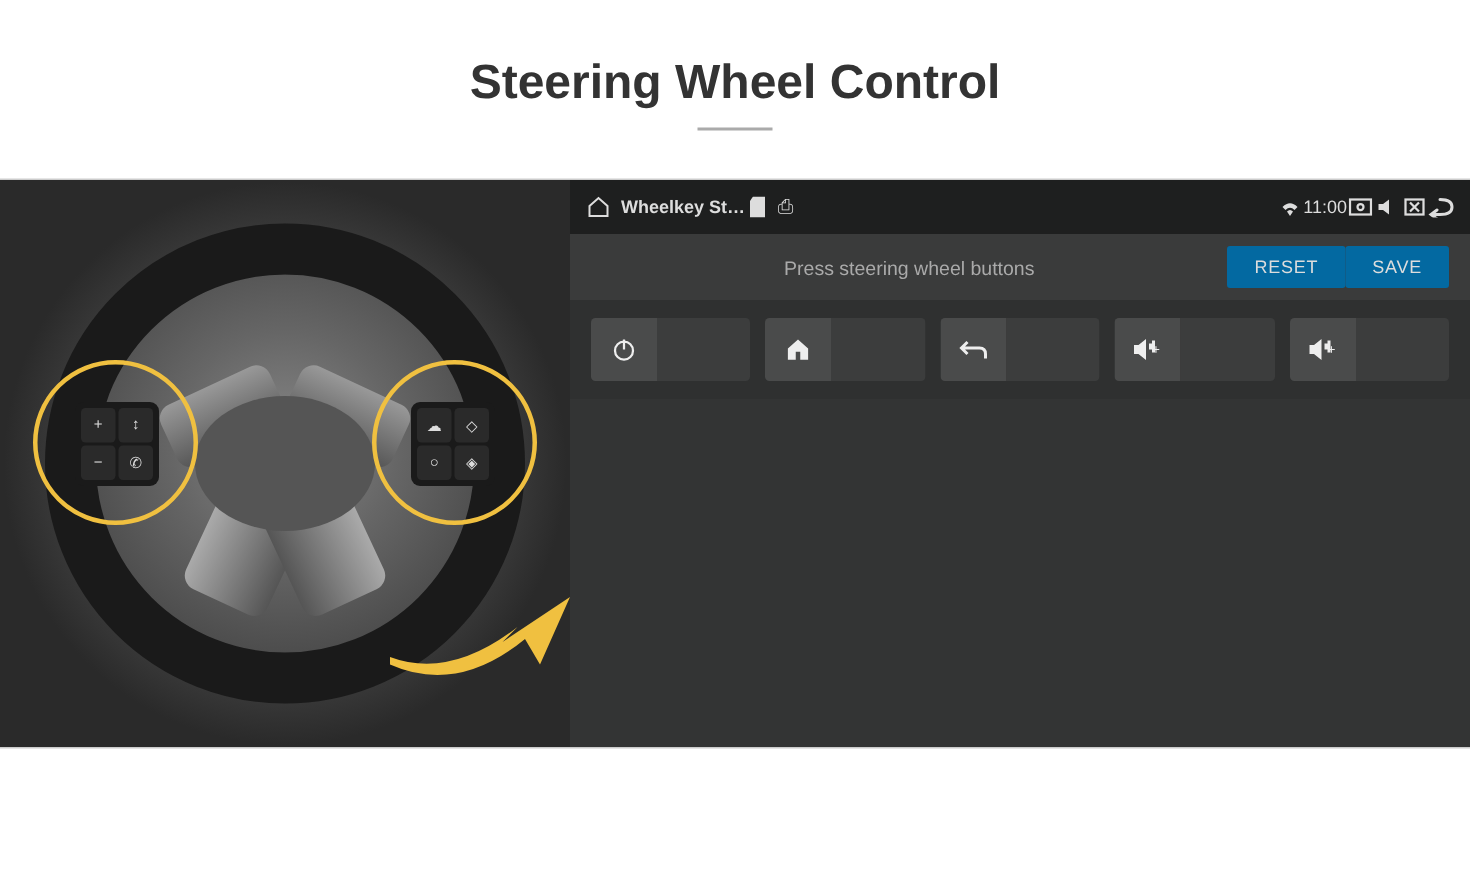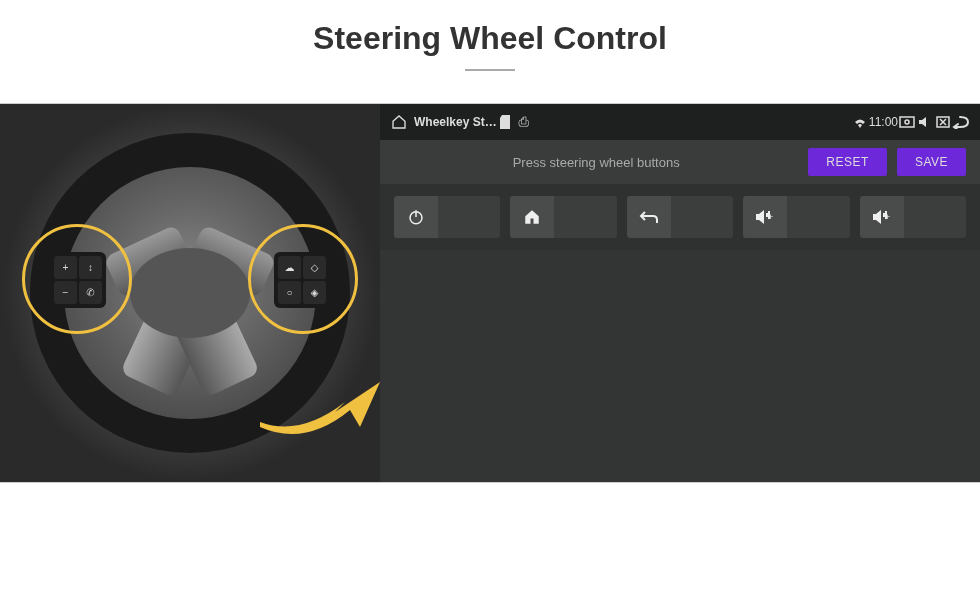--- a/index.html
+++ b/index.html
@@ -5,21 +5,21 @@
 * { margin: 0; padding: 0; box-sizing: border-box; }
 body {
   width: 980px;
   height: 591px;
   font-family: Arial, sans-serif;
   background: #fff;
   overflow: hidden;
 }
 .header {
   text-align: center;
-  padding: 20px 40px 20px;
+  padding: 36px 40px 20px;
 }
 .title {
   font-size: 32px;
   font-weight: bold;
   color: #333;
 }
 .divider {
   width: 50px;
   height: 2px;
   background: #aaa;
@@ -127,30 +127,30 @@
 }
 .status-bar .app-title { font-weight: bold; margin-left: 6px; }
 .status-bar .spacer { flex: 1; }
 .status-bar .icon { width: 18px; display: flex; justify-content: center; }
 .sub-bar {
   height: 44px;
   background: #3a3b3b;
   display: flex;
   align-items: center;
   padding: 0 14px;
-  gap: 10px;
+  gap: 0;
 }
 .instruction {
   flex: 1;
   text-align: center;
   color: #aaa;
   font-size: 13px;
 }
 .btn {
-  background: #6d28d9;
+  background: #0369a1;
   color: #ddd;
   font-size: 12px;
   padding: 7px 18px;
   border: none;
   border-radius: 2px;
   cursor: pointer;
   letter-spacing: 0.5px;
 }
 .controls-row {
   display: flex;

